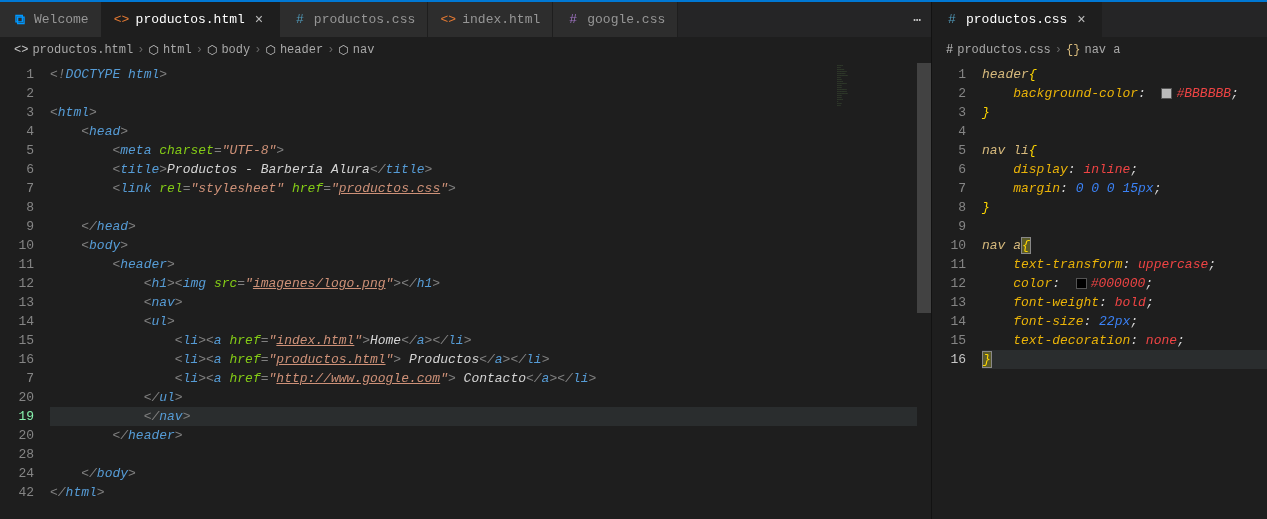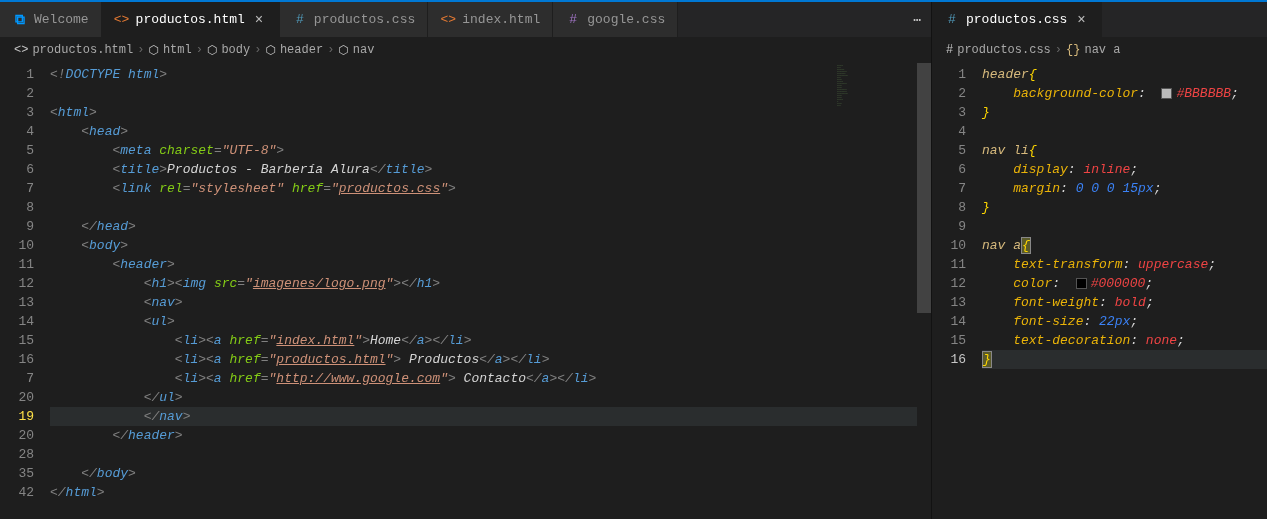--- a/index.html
+++ b/index.html
@@ -139,24 +139,24 @@
           <div>9</div>
           <div>10</div>
           <div>11</div>
           <div>12</div>
           <div>13</div>
           <div>14</div>
           <div>15</div>
           <div>16</div>
           <div>7</div>
           <div>20</div>
-          <div style="color: #fde047;">19</div>
+          <div style="color: #86efac;">19</div>
           <div>20</div>
           <div>28</div>
-          <div>35</div>
+          <div>24</div>
           <div>42</div>
         </div>
       <div class="code" id="code-left"><div class="line"><span class="p">&lt;!</span><span class="t">DOCTYPE</span> <span class="t">html</span><span class="p">&gt;</span></div><div class="line"></div><div class="line"><span class="p">&lt;</span><span class="t">html</span><span class="p">&gt;</span></div><div class="line">    <span class="p">&lt;</span><span class="t">head</span><span class="p">&gt;</span></div><div class="line">        <span class="p">&lt;</span><span class="t">meta</span> <span class="a">charset</span><span class="p">=</span><span class="s">"UTF-8"</span><span class="p">&gt;</span></div><div class="line">        <span class="p">&lt;</span><span class="t">title</span><span class="p">&gt;</span><span class="txt">Productos - Barbería Alura</span><span class="p">&lt;/</span><span class="t">title</span><span class="p">&gt;</span></div><div class="line">        <span class="p">&lt;</span><span class="t">link</span> <span class="a">rel</span><span class="p">=</span><span class="s">"stylesheet"</span> <span class="a">href</span><span class="p">=</span><span class="s">"</span><span class="su">productos.css</span><span class="s">"</span><span class="p">&gt;</span></div><div class="line"></div><div class="line">    <span class="p">&lt;/</span><span class="t">head</span><span class="p">&gt;</span></div><div class="line">    <span class="p">&lt;</span><span class="t">body</span><span class="p">&gt;</span></div><div class="line">        <span class="p">&lt;</span><span class="t">header</span><span class="p">&gt;</span></div><div class="line">            <span class="p">&lt;</span><span class="t">h1</span><span class="p">&gt;&lt;</span><span class="t">img</span> <span class="a">src</span><span class="p">=</span><span class="s">"</span><span class="su">imagenes/logo.png</span><span class="s">"</span><span class="p">&gt;&lt;/</span><span class="t">h1</span><span class="p">&gt;</span></div><div class="line">            <span class="p">&lt;</span><span class="t">nav</span><span class="p">&gt;</span></div><div class="line">            <span class="p">&lt;</span><span class="t">ul</span><span class="p">&gt;</span></div><div class="line">                <span class="p">&lt;</span><span class="t">li</span><span class="p">&gt;&lt;</span><span class="t">a</span> <span class="a">href</span><span class="p">=</span><span class="s">"</span><span class="su">index.html</span><span class="s">"</span><span class="p">&gt;</span><span class="txt">Home</span><span class="p">&lt;/</span><span class="t">a</span><span class="p">&gt;&lt;/</span><span class="t">li</span><span class="p">&gt;</span></div><div class="line">                <span class="p">&lt;</span><span class="t">li</span><span class="p">&gt;&lt;</span><span class="t">a</span> <span class="a">href</span><span class="p">=</span><span class="s">"</span><span class="su">productos.html</span><span class="s">"</span><span class="p">&gt;</span><span class="txt"> Productos</span><span class="p">&lt;/</span><span class="t">a</span><span class="p">&gt;&lt;/</span><span class="t">li</span><span class="p">&gt;</span></div><div class="line">                <span class="p">&lt;</span><span class="t">li</span><span class="p">&gt;&lt;</span><span class="t">a</span> <span class="a">href</span><span class="p">=</span><span class="s">"</span><span class="su">http://www.google.com</span><span class="s">"</span><span class="p">&gt;</span><span class="txt"> Contacto</span><span class="p">&lt;/</span><span class="t">a</span><span class="p">&gt;&lt;/</span><span class="t">li</span><span class="p">&gt;</span></div><div class="line">            <span class="p">&lt;/</span><span class="t">ul</span><span class="p">&gt;</span></div><div class="line hl">            <span class="p">&lt;/</span><span class="t">nav</span><span class="p">&gt;</span></div><div class="line">        <span class="p">&lt;/</span><span class="t">header</span><span class="p">&gt;</span></div><div class="line"></div><div class="line">    <span class="p">&lt;/</span><span class="t">body</span><span class="p">&gt;</span></div><div class="line"><span class="p">&lt;/</span><span class="t">html</span><span class="p">&gt;</span></div></div>
       <div class="minimap">▬▬▬▬▬<br>▬▬▬<br>▬▬▬▬▬▬<br>▬▬▬▬▬▬▬▬<br>▬▬▬▬▬▬▬<br>▬▬▬▬▬▬▬▬▬<br>▬▬▬<br>▬▬▬▬<br>▬▬▬▬▬<br>▬▬▬▬▬▬▬▬<br>▬▬▬▬<br>▬▬▬▬<br>▬▬▬▬▬▬▬▬<br>▬▬▬▬▬▬▬▬<br>▬▬▬▬▬▬▬▬▬<br>▬▬▬▬<br>▬▬▬▬<br>▬▬▬▬▬<br>▬<br>▬▬▬▬<br>▬▬▬</div>
       <div class="scrollbar">
         <div class="scrollthumb" style="height:250px"></div>
       </div>
     </div>
   </div>
 

